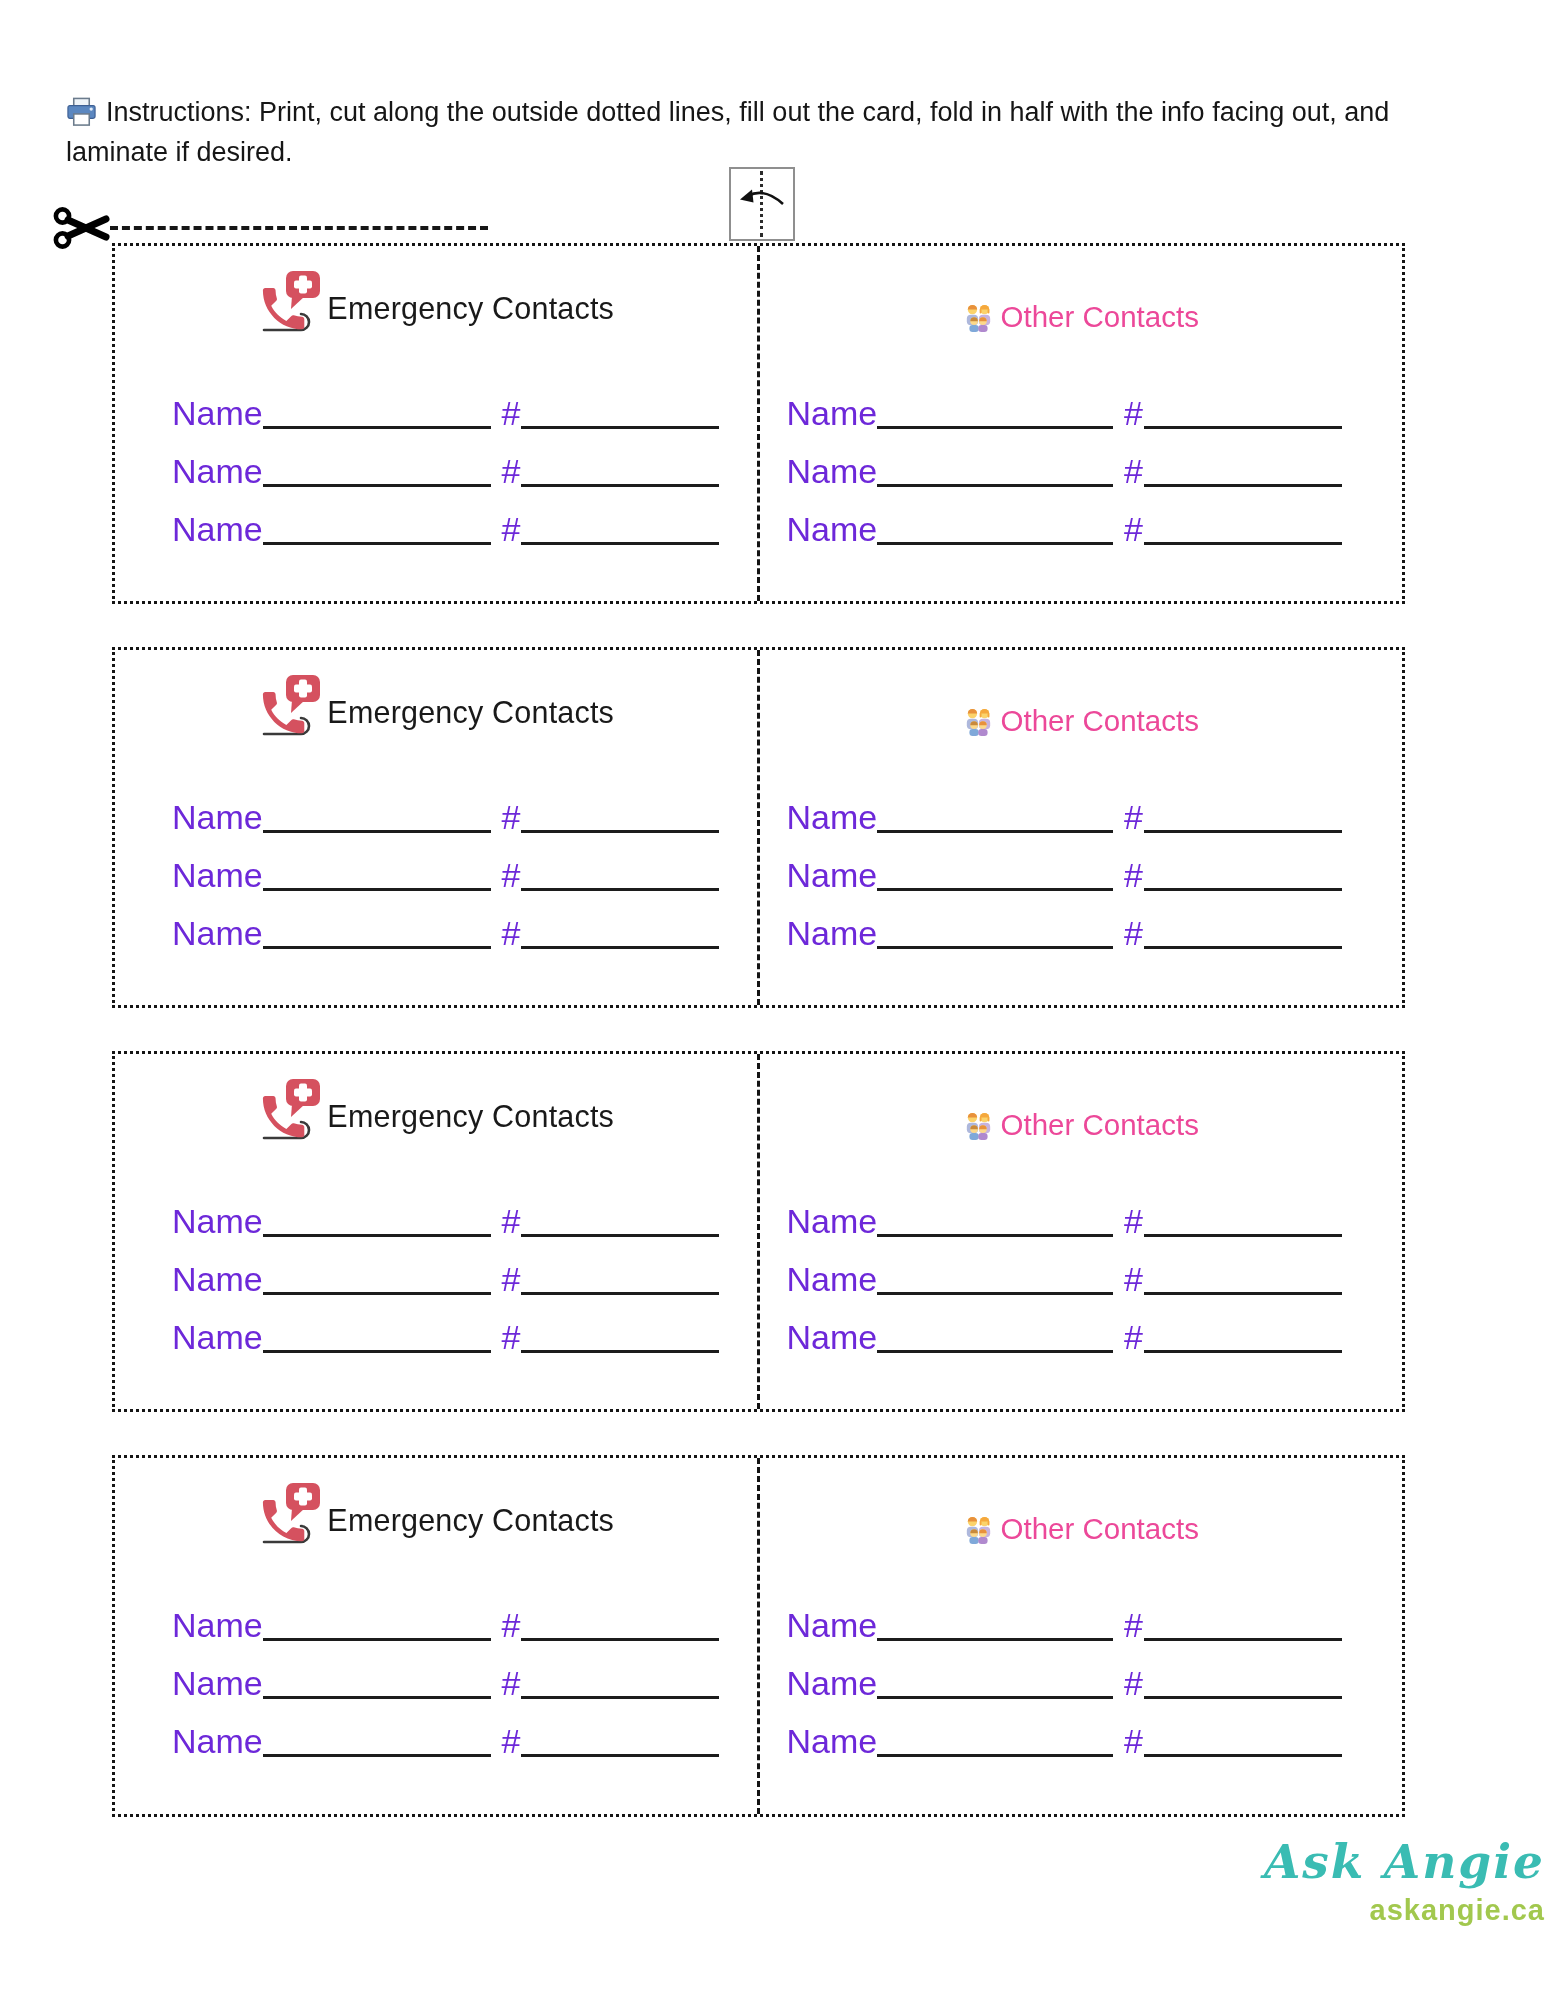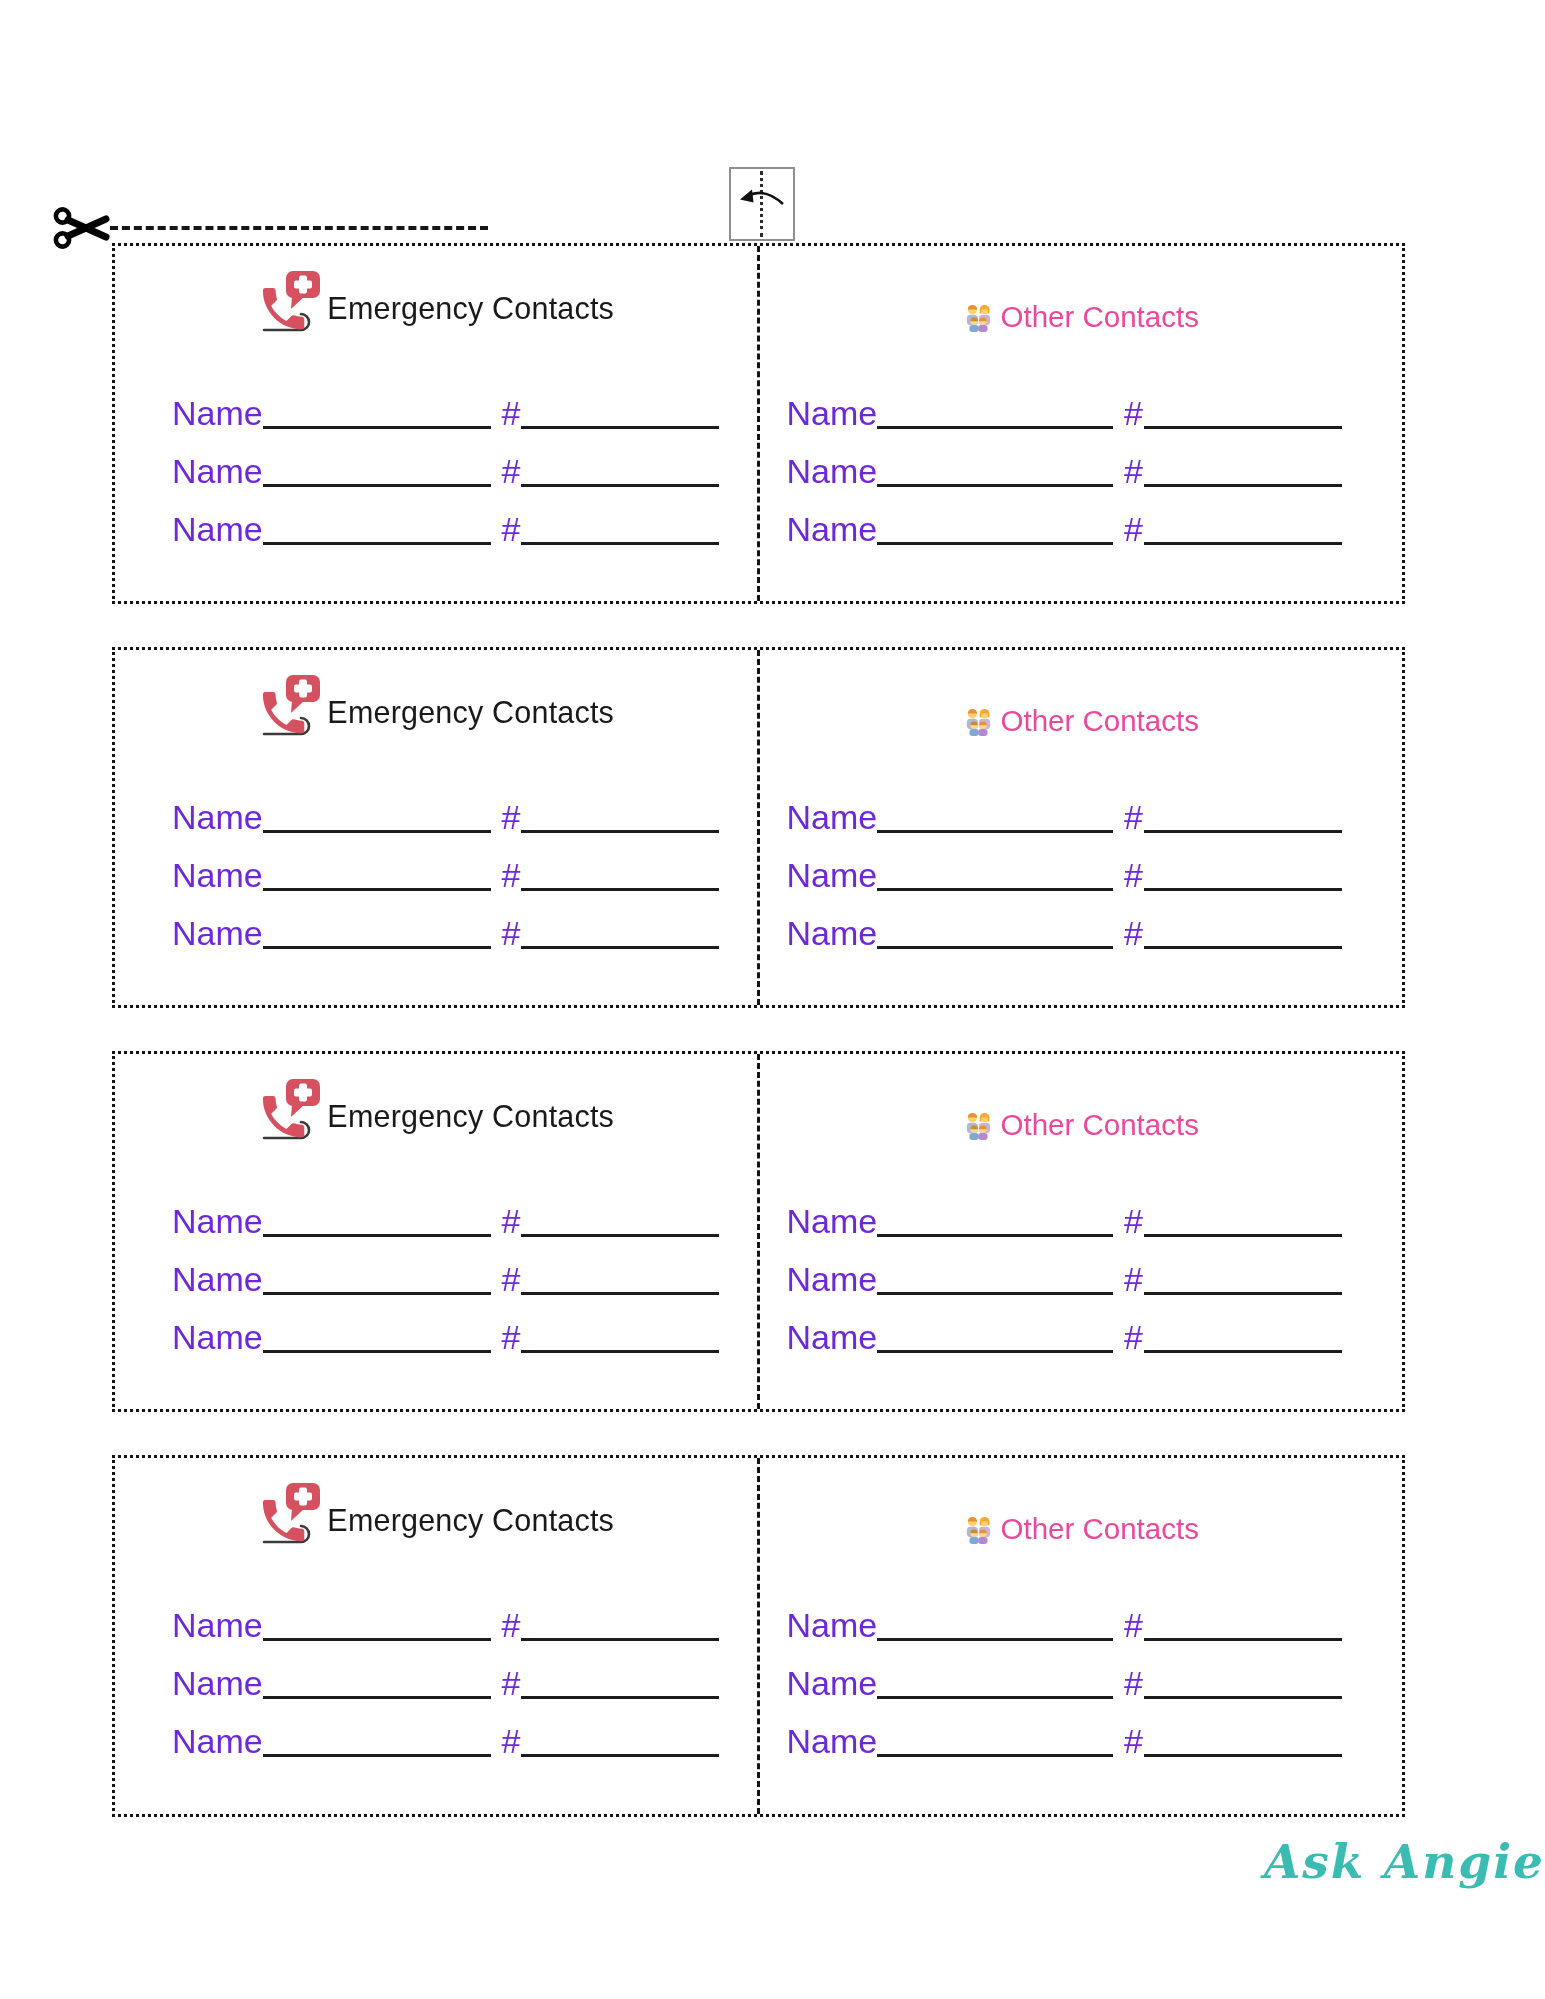--- a/index.html
+++ b/index.html
@@ -46,20 +46,28 @@
   
   .footer{position:absolute;top:1834px;left:0;width:100%;text-align:right;}
   .brand{font-family:"DejaVu Serif",serif;font-style:italic;font-weight:bold;font-size:47px;letter-spacing:2px;color:var(--brand-teal);}
   .site{margin-top:5px;font-size:29px;font-weight:bold;letter-spacing:1px;color:var(--brand-green);}
 </style>
 </head>
 <body>
 
 <div class="page" style="--accent-red: #d5515f; --brand-teal: #3abcb3; --brand-green: #a2c84e; --border-col: #141414;">
 
+  <div class="instructions">
+    <svg width="31" height="30" viewBox="0 0 32 30">
+      <rect x="8" y="1" width="16" height="8.5" fill="#eef3f8" stroke="#6b7b8c" stroke-width="1.6"></rect>
+      <rect x="2" y="8.5" width="28" height="13" rx="2" fill="#5b87c0" stroke="#3d5f93" stroke-width="1.2"></rect>
+      <rect x="8" y="17" width="16" height="11.5" fill="#ffffff" stroke="#6b7b8c" stroke-width="1.6"></rect>
+      <circle cx="26" cy="12" r="1.7" fill="#e3ecf7"></circle>
+    </svg><span>Instructions: Print, cut along the outside dotted lines, fill out the card, fold in half with the info facing out, and laminate if desired.</span>
+  </div>
 
   <svg class="scissors" width="58" height="52" viewBox="0 0 58 52">
     <circle cx="9.5" cy="14" r="6.6" fill="none" stroke="#000" stroke-width="4.6"></circle>
     <circle cx="9.5" cy="38" r="6.6" fill="none" stroke="#000" stroke-width="4.6"></circle>
     <path d="M15 18 L53 35" stroke="#000" stroke-width="7" stroke-linecap="round"></path>
     <path d="M15 34 L53 17" stroke="#000" stroke-width="7" stroke-linecap="round"></path>
   </svg>
 
   <div class="cut-dashes"></div>
 
@@ -392,15 +400,16 @@
     <span class="lbl hash">#</span>
     <span class="blank b2"></span>
   </div>
 </div>
     </div>
   </div>
 </div>
 
   <div class="footer">
     <div class="brand">Ask Angie</div>
+    <div class="site">askangie.ca</div>
   </div>
 
 </div>
 
 </body></html>

